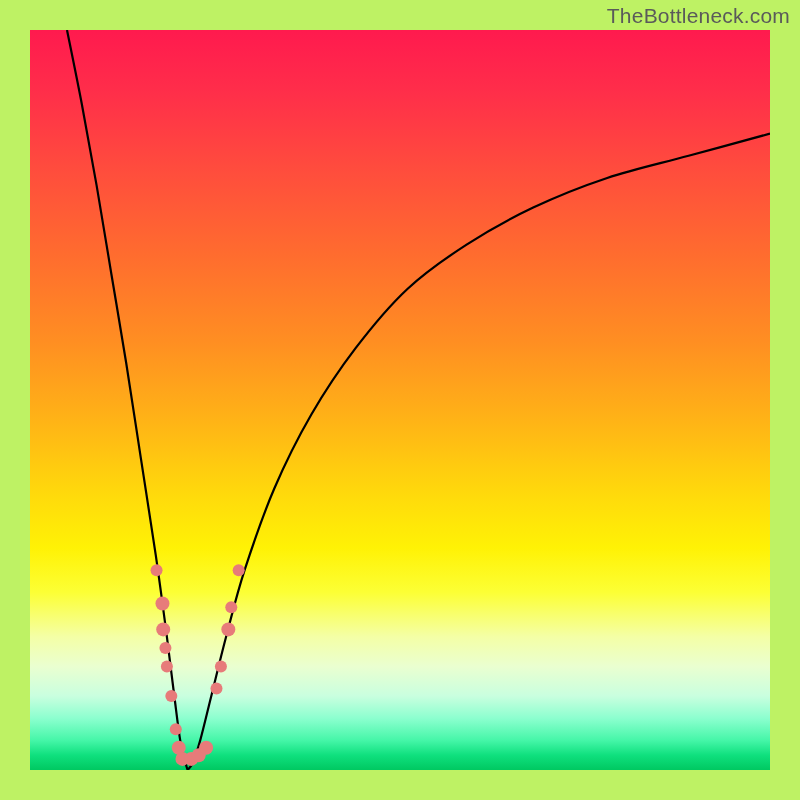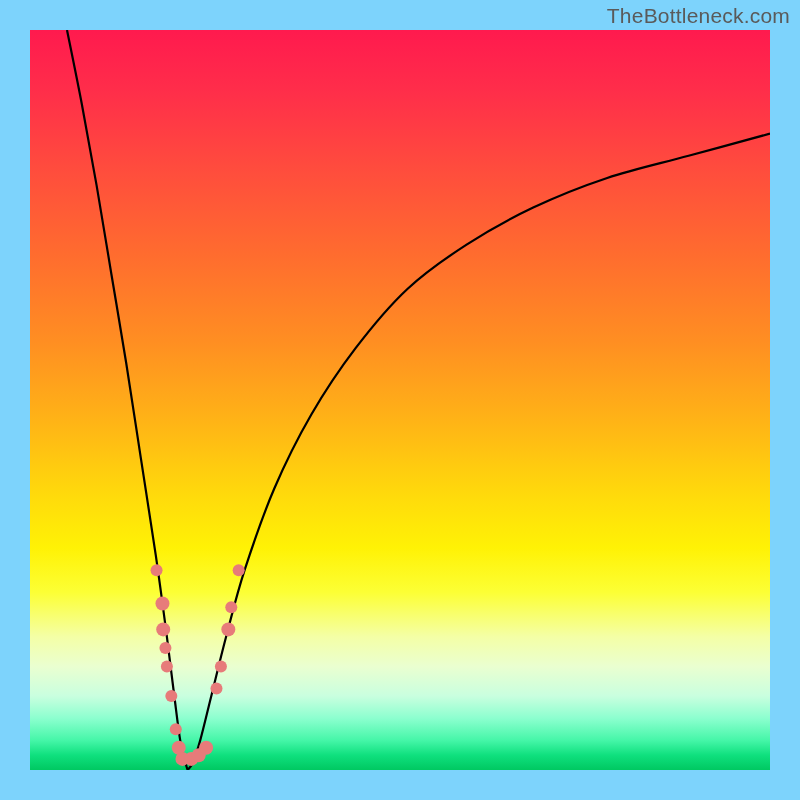--- a/index.html
+++ b/index.html
@@ -10,21 +10,21 @@
     overflow: hidden;
     background: #000;
     font-family: Arial, Helvetica, sans-serif;
   }
   .frame {
     position: absolute;
     top: 0;
     left: 0;
     width: 800px;
     height: 800px;
-    background: #7dd3fc;
+    background: #bef264;
   }
   .plot {
     position: absolute;
     top: 30px;
     left: 30px;
     width: 740px;
     height: 740px;
     overflow: hidden;
   }
   .gradient {

